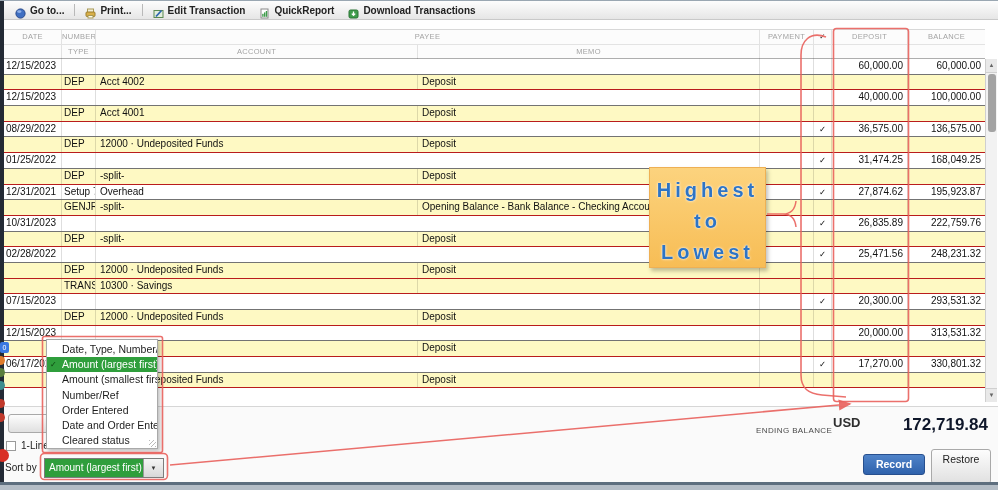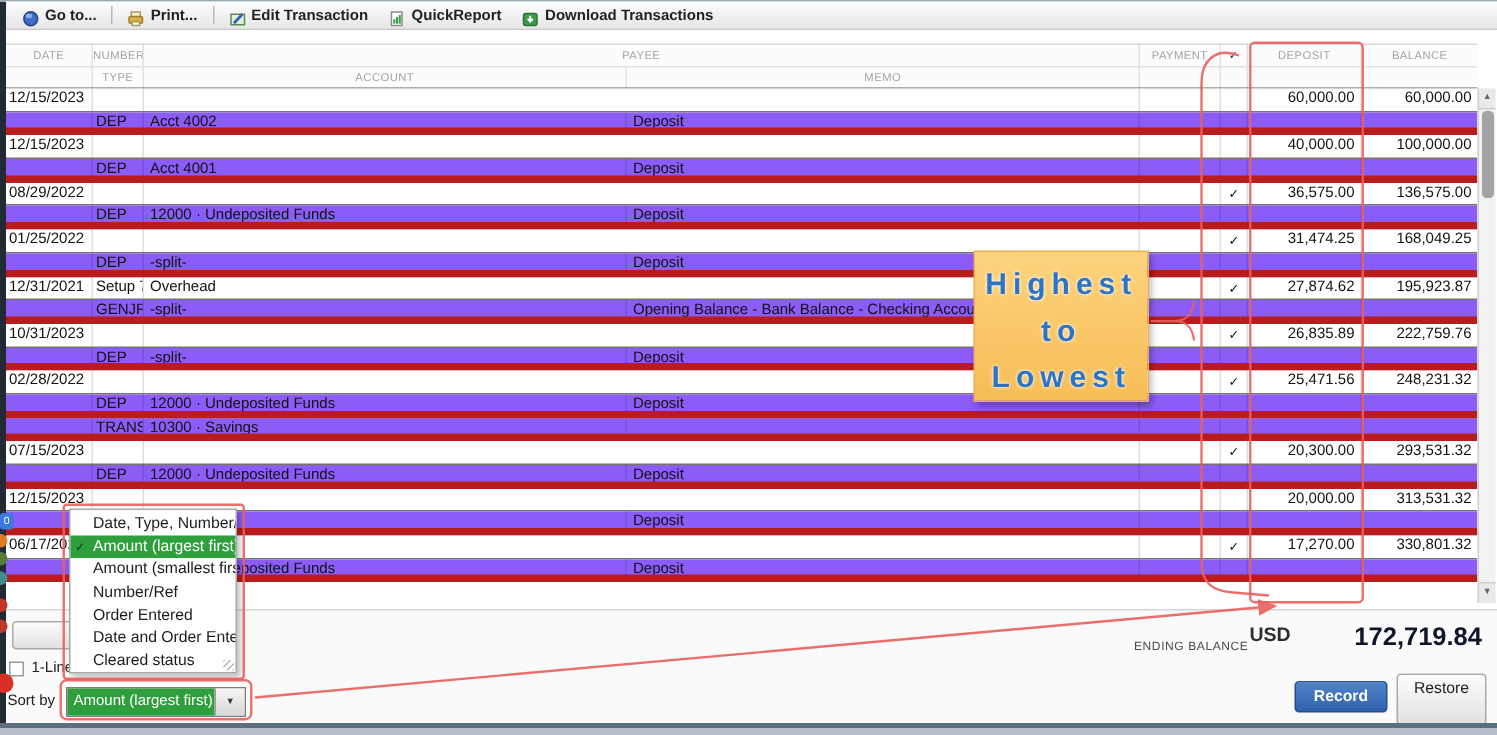--- a/index.html
+++ b/index.html
@@ -27,21 +27,21 @@
   
   .c-date{width:58px;} .c-num{width:34px;} .c-payee{width:664px;}
   .c-acct{width:322px;} .c-memo{width:342px;}
   .c-pay{width:54px;} .c-chk{width:18px;} .c-dep{width:76px;} .c-bal{width:77px;}
 
   
   .rows{position:absolute;left:4px;top:58px;width:981px;height:347px;overflow:hidden;background:#fff;z-index:1;}
   .txn{width:100%;}
   .line{display:flex;height:15.7px;box-sizing:border-box;}
   .line.l1{background:#ffffff;border-bottom:1px solid #737373;}
-  .line.l2{background:#8b5cf6;border-bottom:5px solid #b91c1c;}
+  .line.l2{background:#fef9c3;border-bottom:1px solid #b91c1c;}
   .cell{font-size:10px;color:#111;line-height:14.6px;white-space:nowrap;overflow:hidden;border-right:1px solid rgba(0,0,0,.13);box-sizing:border-box;padding:0 2px;}
   .cell:last-child{border-right:none;}
   .cell.amt{text-align:right;padding-right:4px;}
   .cell.ctr{text-align:center;padding:0;}
   .f-account,.f-memo,.f-payee{padding-left:4px;}
 
   
   .vscroll{position:absolute;left:985px;top:58px;width:12px;height:343px;background:#f2f2f2;border-left:1px solid #cfcfcf;box-sizing:border-box;z-index:4;}
   .sbtn{position:absolute;left:0;width:11px;height:13px;background:#e9e9e9;color:#666;font-size:6px;text-align:center;line-height:13px;}
   .sbtn.up{top:0;border-bottom:1px solid #d0d0d0;}

